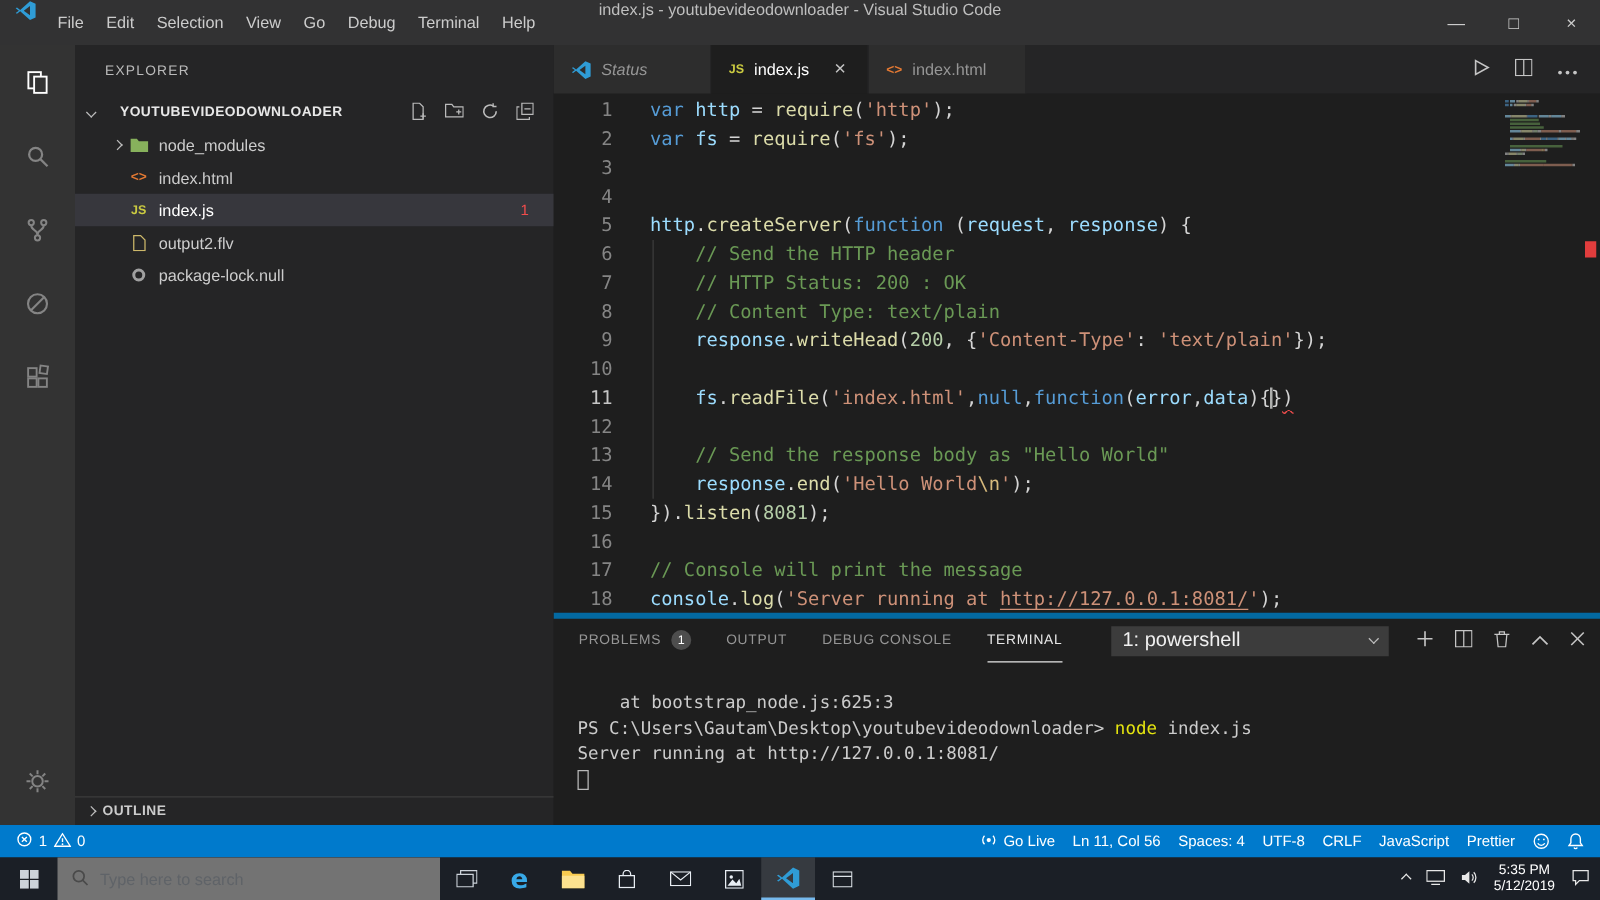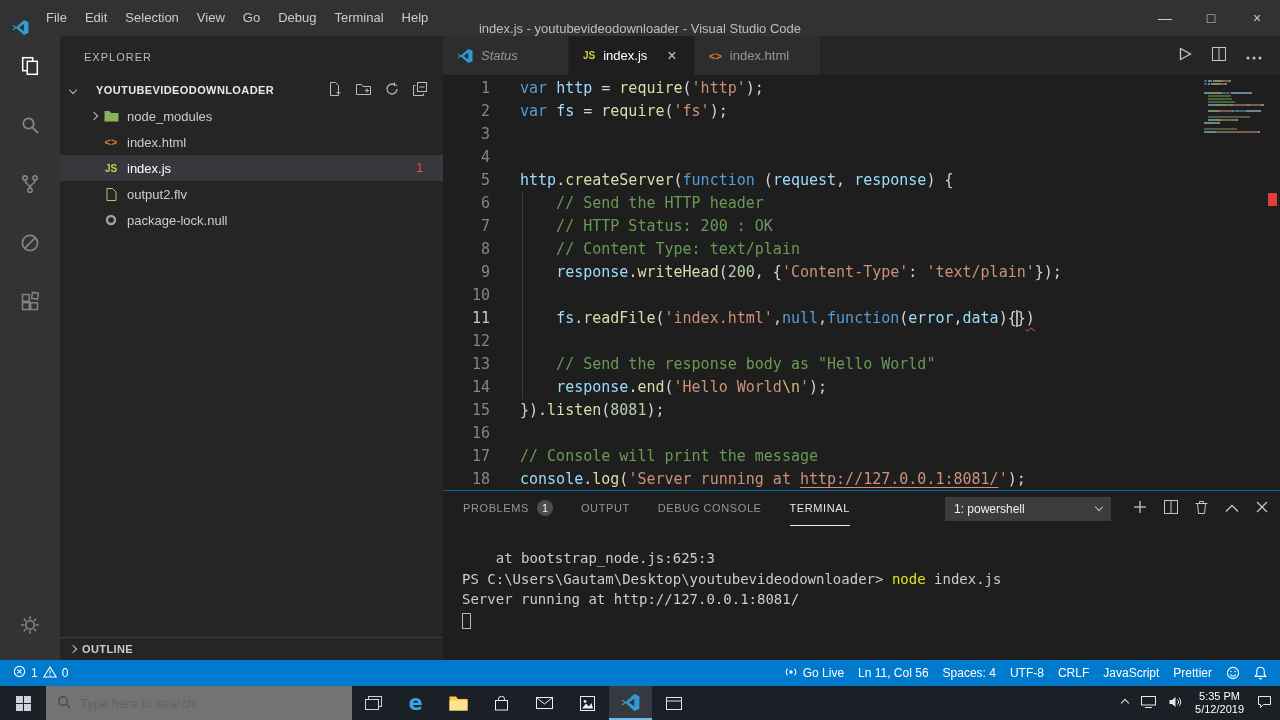--- a/index.html
+++ b/index.html
@@ -1,21 +1,21 @@
 <!DOCTYPE html>
 <html><head>
 <meta charset="utf-8">
 <style>
   *{margin:0;padding:0;box-sizing:border-box}
   html,body{width:1280px;height:720px;overflow:hidden}
   body{font-family:"Liberation Sans",sans-serif;background:#1e1e1e;color:#cccccc;font-size:13px}
   .screen{width:1280px;height:720px;display:flex;flex-direction:column}
 
   
-  .titlebar{flex:0 0 36px;background:#323233;display:flex;align-items:flex-end;position:relative}
+  .titlebar{flex:0 0 36px;background:#323233;display:flex;align-items:flex-start;position:relative}
   .tb-logo{margin:0 8px 0 12px;display:flex}
   .menu-item{padding:0 9px;height:36px;line-height:36px;color:#cccccc;font-size:13px;cursor:default}
   .window-title{position:absolute;left:50%;transform:translateX(-50%);color:#bfbfbf;font-size:13px;white-space:nowrap}
   .win-controls{margin-left:auto;display:flex;height:36px}
   .win-btn{width:46px;display:flex;align-items:center;justify-content:center;color:#cccccc;font-size:14px}
 
   
   .main{flex:1;display:flex;min-height:0}
 
   .activitybar{width:60px;background:#333333;display:flex;flex-direction:column;align-items:center;padding-top:6px}
@@ -64,26 +64,26 @@
   .tk-lnk{color:#ce9178;text-decoration:underline;text-underline-offset:3px}
   .tk-err{color:#d4d4d4;text-decoration:underline wavy #f14c4c;text-decoration-thickness:1px;text-underline-offset:4px}
   .caret{display:inline-block;width:2px;height:17px;background:#aeafad;vertical-align:middle;margin:0 -1px}
   .minimap{flex:0 0 66px;padding:5px 2px 0 4px;overflow:hidden}
   .mm-row{height:2px;margin-bottom:1px;white-space:nowrap;font-size:0}
   .mm-seg{display:inline-block;height:2px;opacity:.55;vertical-align:top}
   .ruler{flex:0 0 14px;position:relative}
   .ruler .err-marker{position:absolute;right:3px;top:118px;width:9px;height:13px;background:#e13d3d}
 
   
-  .panel{flex:0 0 170px;background:#1e1e1e;border-top:1px solid #0369a1;display:flex;flex-direction:column}
+  .panel{flex:0 0 170px;background:#1e1e1e;border-top:5px solid #0369a1;display:flex;flex-direction:column}
   .panel-header{flex:0 0 35px;display:flex;align-items:center;padding:0 12px 0 20px}
   .ptab{height:35px;display:flex;align-items:center;gap:8px;margin-right:28px;font-size:11px;letter-spacing:.6px;color:#969696;border-bottom:1px solid transparent;cursor:pointer}
   .ptab.active{color:#e7e7e7;border-bottom-color:#e7e7e7}
   .pbadge{width:16px;height:16px;border-radius:50%;background:#4d4d4d;color:#ffffff;font-size:10px;display:flex;align-items:center;justify-content:center;letter-spacing:0}
-  .shell-select{margin-left:auto;width:166px;height:24px;background:#3c3c3c;color:#f0f0f0;font-size:12px;display:flex;align-items:center;justify-content:space-between;padding:0 9px;cursor:pointer}
+  .shell-select{margin-left:auto;width:222px;height:24px;background:#3c3c3c;color:#f0f0f0;font-size:16px;display:flex;align-items:center;justify-content:space-between;padding:0 9px;cursor:pointer}
   .panel-actions{display:flex;align-items:center;gap:17px;margin-left:22px}
   .terminal{flex:1;padding:22px 0 0 19px;font-family:"DejaVu Sans Mono",monospace;font-size:14px;line-height:20.5px;overflow:hidden}
   .term-line{white-space:pre;height:20.5px}
   .tt-t{color:#cccccc}
   .tt-cmd{color:#e5e510}
   .term-cursor{display:inline-block;width:9px;height:16px;border:1px solid #b9b9b9;vertical-align:middle}
 
   
   .statusbar{flex:0 0 26px;background:#007acc;display:flex;align-items:center;color:#ffffff;font-size:12px;padding:0 6px}
   .sb-item{display:flex;align-items:center;gap:5px;padding:0 7px;height:26px;cursor:pointer;white-space:nowrap}

